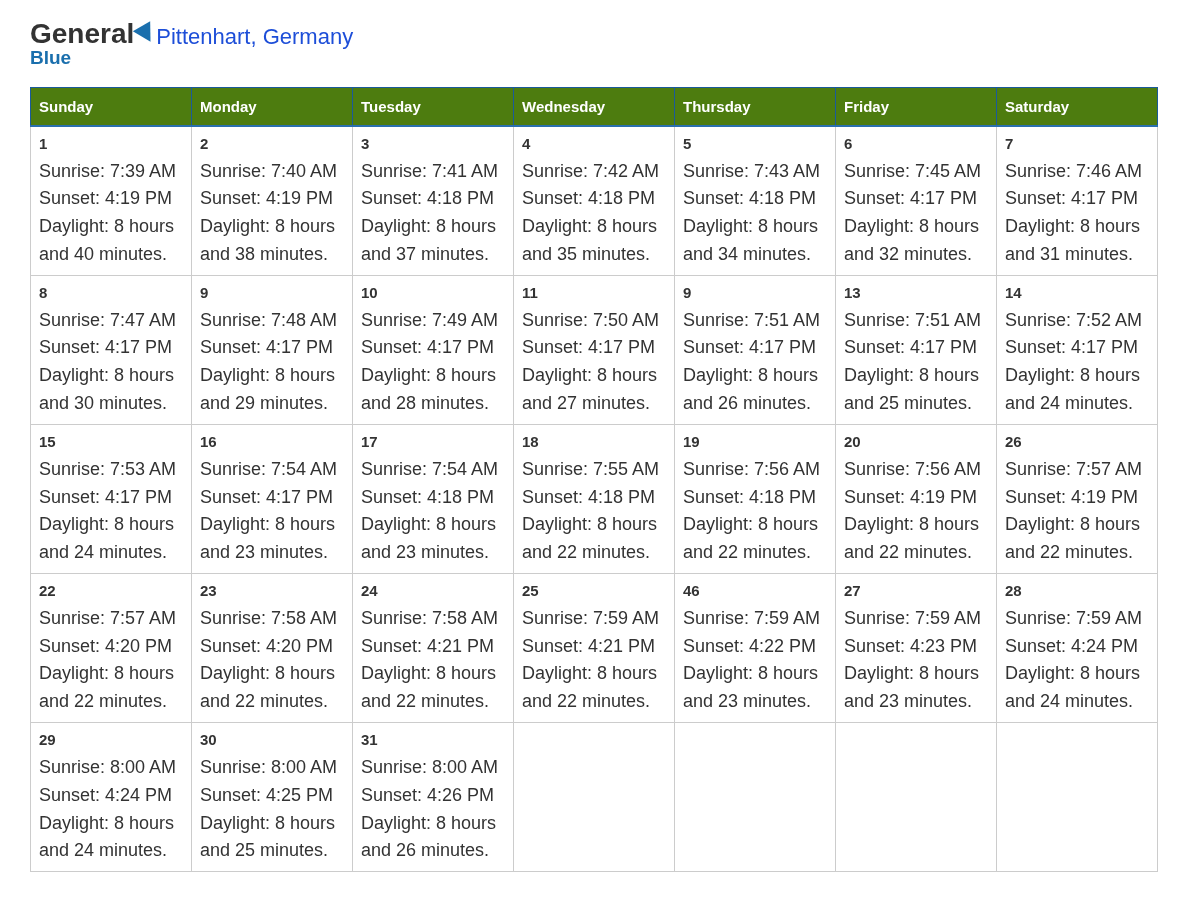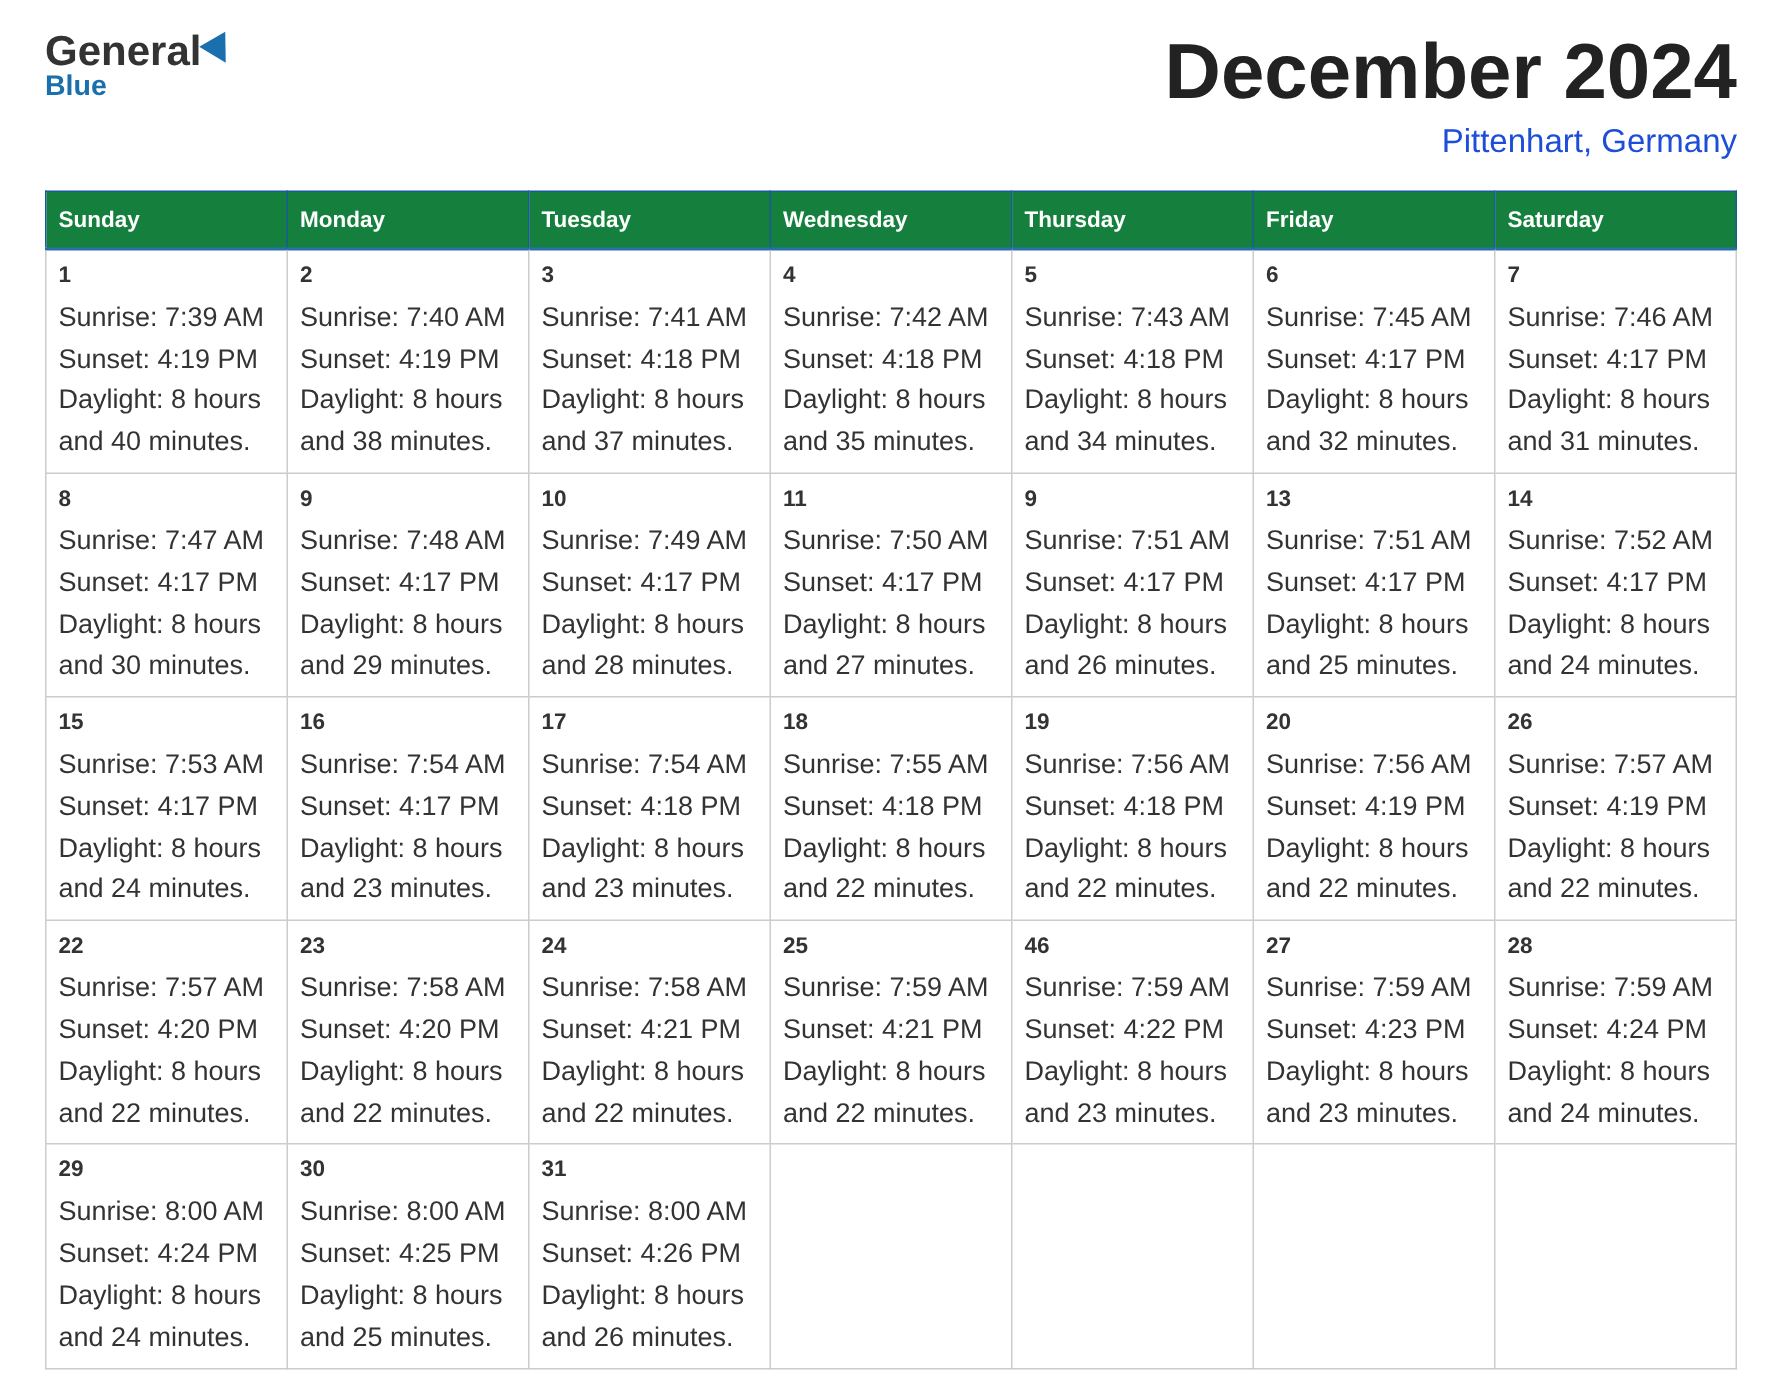--- a/index.html
+++ b/index.html
@@ -5,21 +5,20 @@
     * { box-sizing: border-box; margin: 0; padding: 0; }
     body {
       font-family: Arial, sans-serif;
       background: #fff;
       padding: 20px 30px;
       width: 1188px;
       min-height: 918px;
     }
     .header {
       display: flex;
-      justify-content: space-between;
       align-items: flex-start;
       margin-bottom: 20px;
     }
     .logo {
       display: flex;
       flex-direction: column;
       align-items: flex-start;
     }
     .logo-general {
       font-size: 28px;
@@ -61,21 +60,21 @@
       font-size: 22px;
       color: #1d4ed8;
       margin-top: 4px;
     }
     table {
       width: 100%;
       border-collapse: collapse;
       table-layout: fixed;
     }
     thead tr th {
-      background-color: #15803d;
+      background-color: #4d7c0f;
       color: #fff;
       font-size: 15px;
       font-weight: bold;
       padding: 10px 8px;
       text-align: left;
       border: 1px solid #1a5a9a;
     }
     tbody tr td {
       border: 1px solid #ccc;
       vertical-align: top;
@@ -107,21 +106,20 @@
 
 <div class="header">
   <div class="logo">
     <div class="logo-row">
       <span class="logo-general">General</span>
       <span class="logo-triangle"></span>
     </div>
     <span class="logo-blue">Blue</span>
   </div>
   <div class="title-section">
-    <div class="month-title">December 2024</div>
     <div class="location">Pittenhart, Germany</div>
   </div>
 </div>
 
 <table>
   <thead>
     <tr>
     <th>Sunday</th>
         <th>Monday</th>
         <th>Tuesday</th>

